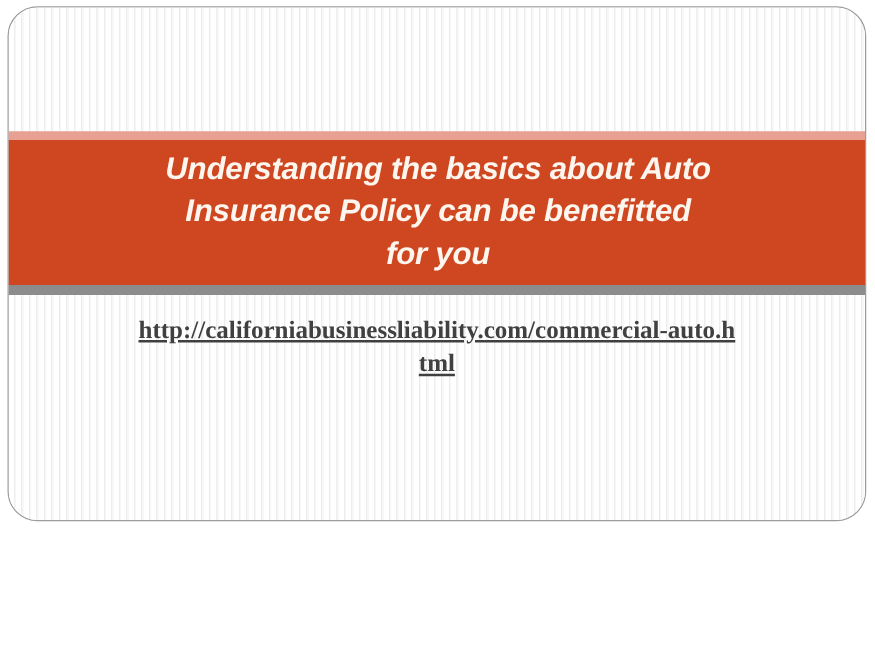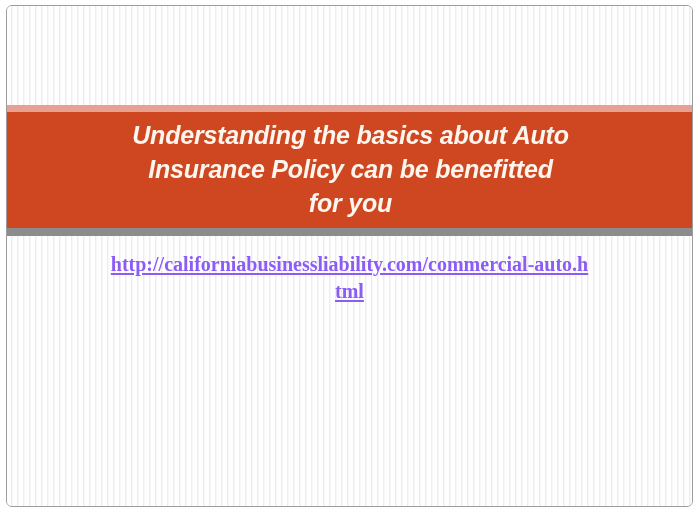--- a/index.html
+++ b/index.html
@@ -13,24 +13,24 @@
     overflow: hidden;
     font-family: "Liberation Sans", sans-serif;
   }
 
   
   #slide {
     position: absolute;
     left: 6px;
     top: 5px;
     width: 687px;
-    height: 502px;
+    height: 412px;
     box-sizing: border-box;
     border: 1px solid #9c9c9c;
-    border-radius: 6px;
+    border-radius: 24px;
     background: #ffffff;
     overflow: hidden;
   }
 
   
   #pinstripes {
     position: absolute;
     inset: 0;
     background-image: repeating-linear-gradient(
         to right,
@@ -83,21 +83,21 @@
     top: 245px;
     text-align: center;
   }
   #link-anchor {
     display: inline-block;
     width: 480px;
     font-family: "Liberation Serif", serif;
     font-weight: bold;
     font-size: 20px;
     line-height: 27px;
-    color: #8b5cf6;
+    color: #404040;
     text-decoration: underline;
     text-underline-offset: 2px;
     word-break: break-all;
     cursor: pointer;
   }
 </style>
 </head>
 <body>
 
 <div id="slide">

